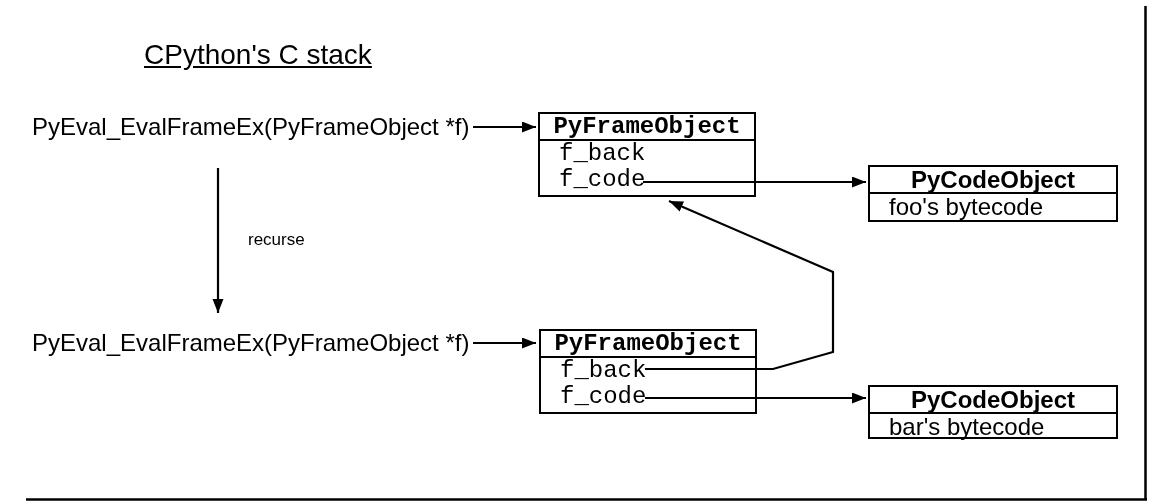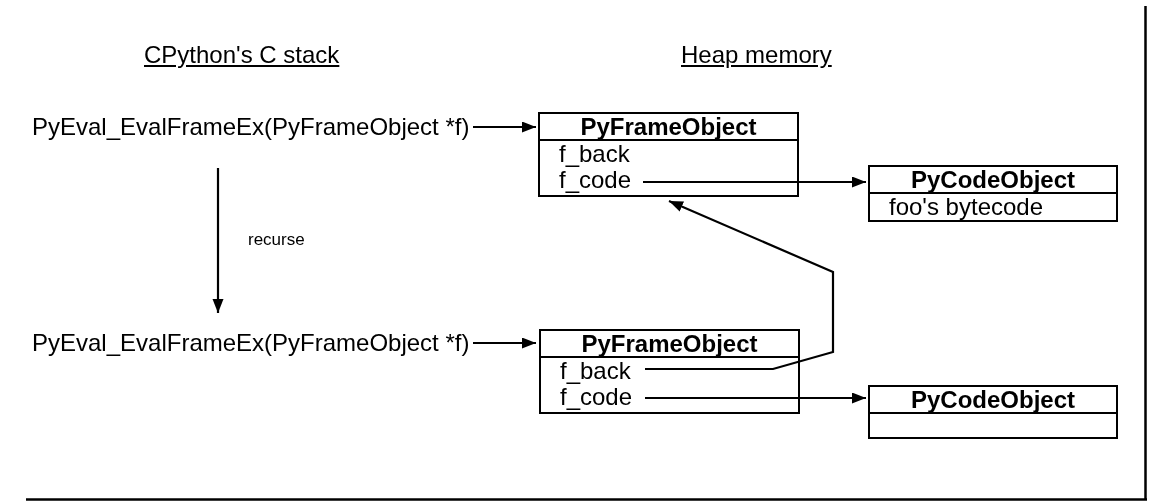--- a/index.html
+++ b/index.html
@@ -7,21 +7,21 @@
     position: relative;
     width: 1152px;
     height: 504px;
     background: #ffffff;
     font-family: "Liberation Sans", sans-serif;
     color: #000000;
     overflow: hidden;
   }
   .col-title {
     position: absolute;
-    font-size: 24px;
+    font-size: 28px;
     line-height: 28px;
     text-decoration: underline;
     white-space: nowrap;
   }
   .call-label {
     position: absolute;
     left: 32px;
     font-size: 24px;
     line-height: 28px;
     white-space: nowrap;
@@ -48,35 +48,34 @@
     line-height: 25px;
     border-bottom: 2.5px solid #000000;
     white-space: nowrap;
   }
   .obj-row {
     font-size: 24px;
     line-height: 26px;
     padding-left: 19px;
     white-space: nowrap;
   }
-  .frame-box { width: 261px; height: 85px; }
+  .frame-box { width: 218px; height: 85px; font-family: Liberation Mono, monospace; }
   .overlay {
     position: absolute;
     left: 0; top: 0;
     width: 1152px; height: 504px;
     pointer-events: none;
   }
 </style>
 </head>
 <body>
 
 <div class="stage">
 
   <div class="col-title" style="left:144px; top:41px;">CPython's C stack</div>
-  <div class="col-title" style="left:681px; top:41px;">Heap memory</div>
 
   <div class="call-label" style="top:113px;">PyEval_EvalFrameEx(PyFrameObject *f)</div>
   <div class="call-label" style="top:329px;">PyEval_EvalFrameEx(PyFrameObject *f)</div>
   <div class="recurse-label">recurse</div>
 
   <div class="obj-box frame-box" style="left:538px; top:112px;">
     <div class="obj-title">PyFrameObject</div>
     <div class="obj-row">f_back</div>
     <div class="obj-row">f_code</div>
   </div>
@@ -87,20 +86,21 @@
   </div>
 
   <div class="obj-box frame-box" style="left:539px; top:329px;">
     <div class="obj-title">PyFrameObject</div>
     <div class="obj-row">f_back</div>
     <div class="obj-row">f_code</div>
   </div>
 
   <div class="obj-box" style="left:868px; top:385px; width:250px; height:54px;">
     <div class="obj-title">PyCodeObject</div>
+    <div class="obj-row">bar's bytecode</div>
   </div>
 
   <svg class="overlay" viewBox="0 0 1152 504" xmlns="http://www.w3.org/2000/svg">
     <defs>
       <marker id="arw" markerUnits="userSpaceOnUse" markerWidth="16" markerHeight="13" refX="14" refY="5.5" orient="auto">
         <path d="M0,0 L14,5.5 L0,11 Z" fill="#000000"></path>
       </marker>
     </defs>
 
     <line x1="473" y1="127" x2="536" y2="127" stroke="#000000" stroke-width="2.2" marker-end="url(#arw)"></line>

